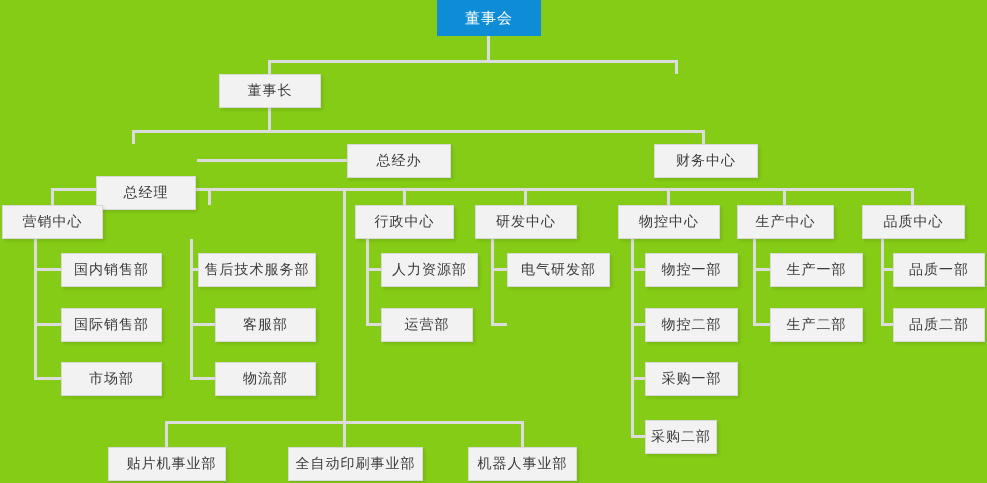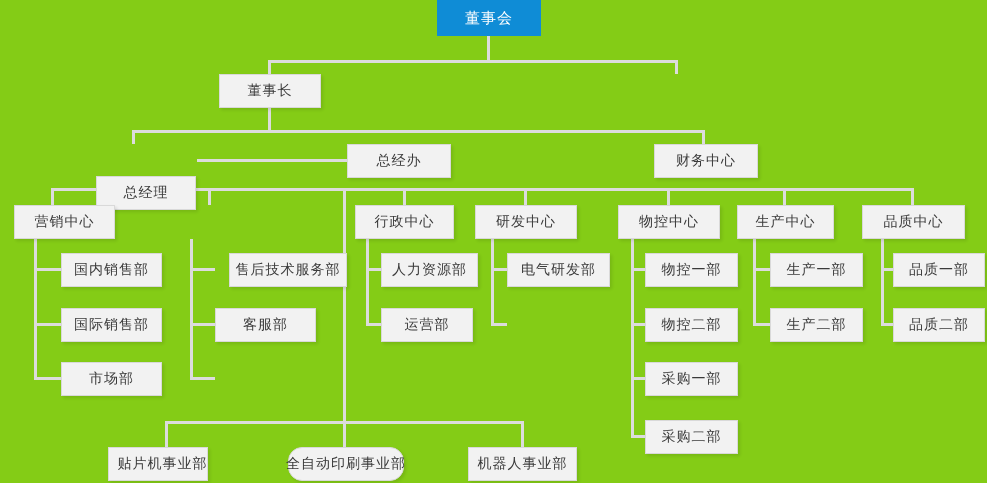--- a/index.html
+++ b/index.html
@@ -81,47 +81,48 @@
   <div class="ln h" style="left:753px;top:323px;width:17px;"></div>
   <div class="ln h" style="left:881px;top:268px;width:12px;"></div>
   <div class="ln h" style="left:881px;top:323px;width:12px;"></div>
 
   <div class="node root" style="left:437px;top:0;width:104px;">董事会</div>
   <div class="node" style="left:219px;top:74px;width:102px;">董事长</div>
   <div class="node" style="left:96px;top:144px;width:100px;margin-top:32px;">总经理</div>
   <div class="node" style="left:347px;top:144px;width:104px;">总经办</div>
   <div class="node" style="left:654px;top:144px;width:104px;">财务中心</div>
 
-  <div class="node" style="left:14px;top:205px;width:101px;">营销中心</div>
+  <div class="node" style="left:2px;top:205px;width:101px;">营销中心</div>
   <div class="node" style="left:355px;top:205px;width:99px;">行政中心</div>
   <div class="node" style="left:475px;top:205px;width:102px;">研发中心</div>
   <div class="node" style="left:618px;top:205px;width:102px;">物控中心</div>
   <div class="node" style="left:737px;top:205px;width:97px;">生产中心</div>
   <div class="node" style="left:862px;top:205px;width:103px;">品质中心</div>
 
   <div class="node" style="left:61px;top:253px;width:101px;">国内销售部</div>
   <div class="node" style="left:61px;top:308px;width:101px;">国际销售部</div>
   <div class="node" style="left:61px;top:362px;width:101px;">市场部</div>
 
-  <div class="node" style="left:229px;top:253px;width:118px;">售后技术服务部</div>
+  <div class="node" style="left:198px;top:253px;width:118px;">售后技术服务部</div>
   <div class="node" style="left:215px;top:308px;width:101px;">客服部</div>
+  <div class="node" style="left:215px;top:362px;width:101px;">物流部</div>
 
   <div class="node" style="left:381px;top:253px;width:97px;">人力资源部</div>
   <div class="node" style="left:381px;top:308px;width:92px;">运营部</div>
 
   <div class="node" style="left:507px;top:253px;width:103px;">电气研发部</div>
 
   <div class="node" style="left:645px;top:253px;width:93px;">物控一部</div>
   <div class="node" style="left:645px;top:308px;width:93px;">物控二部</div>
   <div class="node" style="left:645px;top:362px;width:93px;">采购一部</div>
-  <div class="node" style="left:645px;top:420px;width:93px;">采购二部</div>
+  <div class="node" style="left:645px;top:420px;width:72px;">采购二部</div>
 
   <div class="node" style="left:770px;top:253px;width:93px;">生产一部</div>
   <div class="node" style="left:770px;top:308px;width:93px;">生产二部</div>
 
   <div class="node" style="left:893px;top:253px;width:92px;">品质一部</div>
   <div class="node" style="left:893px;top:308px;width:92px;">品质二部</div>
 
-  <div class="node" style="left:108px;top:447px;width:100px;padding-left:9px;">贴片机事业部</div>
-  <div class="node" style="left:288px;top:447px;width:116px;border-radius:14px;">全自动印刷事业部</div>
+  <div class="node" style="left:108px;top:447px;width:118px;padding-left:9px;">贴片机事业部</div>
+  <div class="node" style="left:288px;top:447px;width:135px;">全自动印刷事业部</div>
   <div class="node" style="left:468px;top:447px;width:109px;">机器人事业部</div>
 
 </div>
 
 </body></html>

